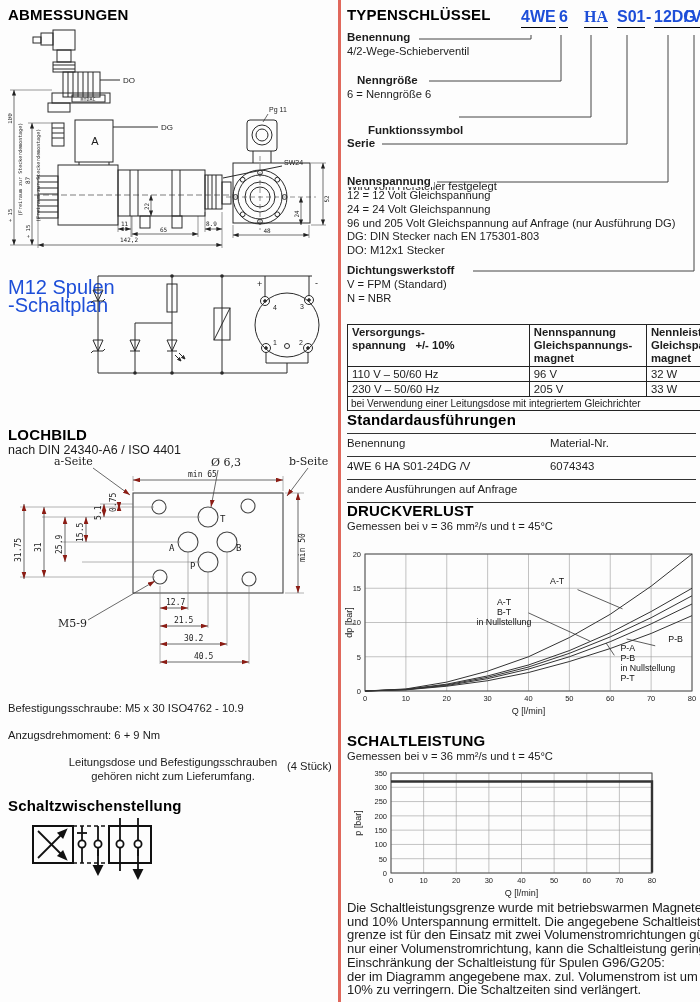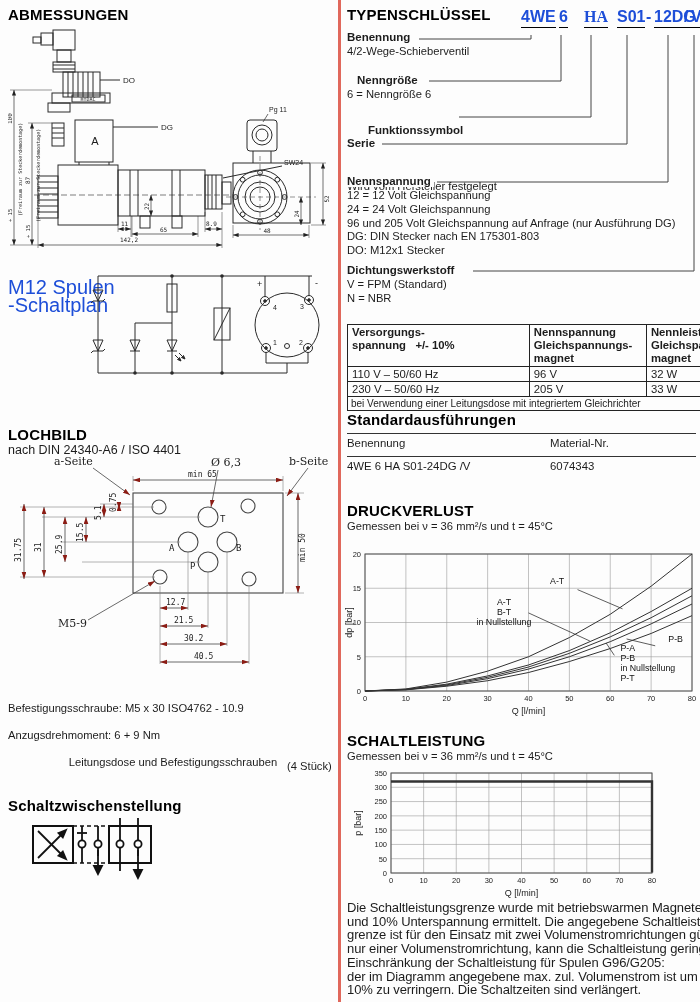--- a/index.html
+++ b/index.html
@@ -329,20 +329,21 @@
     <text x="228" y="101" font-size="9">B</text>
     <text x="182" y="119" font-size="9">P</text>
   </g>
 </svg>
 
 <div class="abs body-txt" style="left:8px;top:702px;">Befestigungsschraube: M5 x 30 ISO4762 - 10.9</div>
 <div class="abs body-txt" style="left:8px;top:729px;">Anzugsdrehmoment: 6 + 9 Nm</div>
 <div class="abs body-txt" style="left:8px;top:756px;width:330px;text-align:center;">
   <div style="display:inline-block;">Leitungsdose und Befestigungsschrauben</div>
   <span class="abs" style="left:279px;top:4px;">(4 Stück)</span>
+  <div>gehören nicht zum Lieferumfang.</div>
 </div>
 
 <div class="abs h1" style="left:8px;top:797px;">Schaltzwischenstellung</div>
 
 <svg class="abs" style="left:28px;top:814px;" width="165" height="72" viewBox="0 0 165 72">
   <g stroke="#111" fill="none" stroke-width="2">
     <rect x="5" y="12" width="40" height="37"></rect>
     <rect x="45" y="12" width="36" height="37" stroke-dasharray="4,3" stroke-width="1.6"></rect>
     <rect x="81" y="12" width="42" height="37"></rect>
   </g>
@@ -446,20 +447,23 @@
 
 <div class="abs h1" style="left:347px;top:411px;">Standardausführungen</div>
 <div class="abs" style="left:347px;top:433px;width:349px;">
   <div class="std-row">
     <span>Benennung</span>
     <span class="col2">Material-Nr.</span>
   </div>
   <div class="std-row">
     <span>4WE 6 HA S01-24DG /V</span>
     <span class="col2">6074343</span>
+  </div>
+  <div class="std-row std-last">
+    <span>andere Ausführungen auf Anfrage</span>
   </div>
 </div>
 
 <div class="abs h1" style="left:347px;top:502px;">DRUCKVERLUST</div>
 <div class="abs body-txt" style="left:347px;top:520px;">Gemessen bei ν = 36 mm²/s und t = 45°C</div>
 <svg class="abs" id="chart0" style="left:345px;top:538px;" width="355" height="180" viewBox="0 0 355 180">
     <line x1="20" y1="16" x2="20" y2="153" stroke="#9a9a9a" stroke-width="0.6"></line>
     <text x="20" y="163" text-anchor="middle" class="tick">0</text>
     <line x1="60.875" y1="16" x2="60.875" y2="153" stroke="#9a9a9a" stroke-width="0.6"></line>
     <text x="60.875" y="163" text-anchor="middle" class="tick">10</text>

